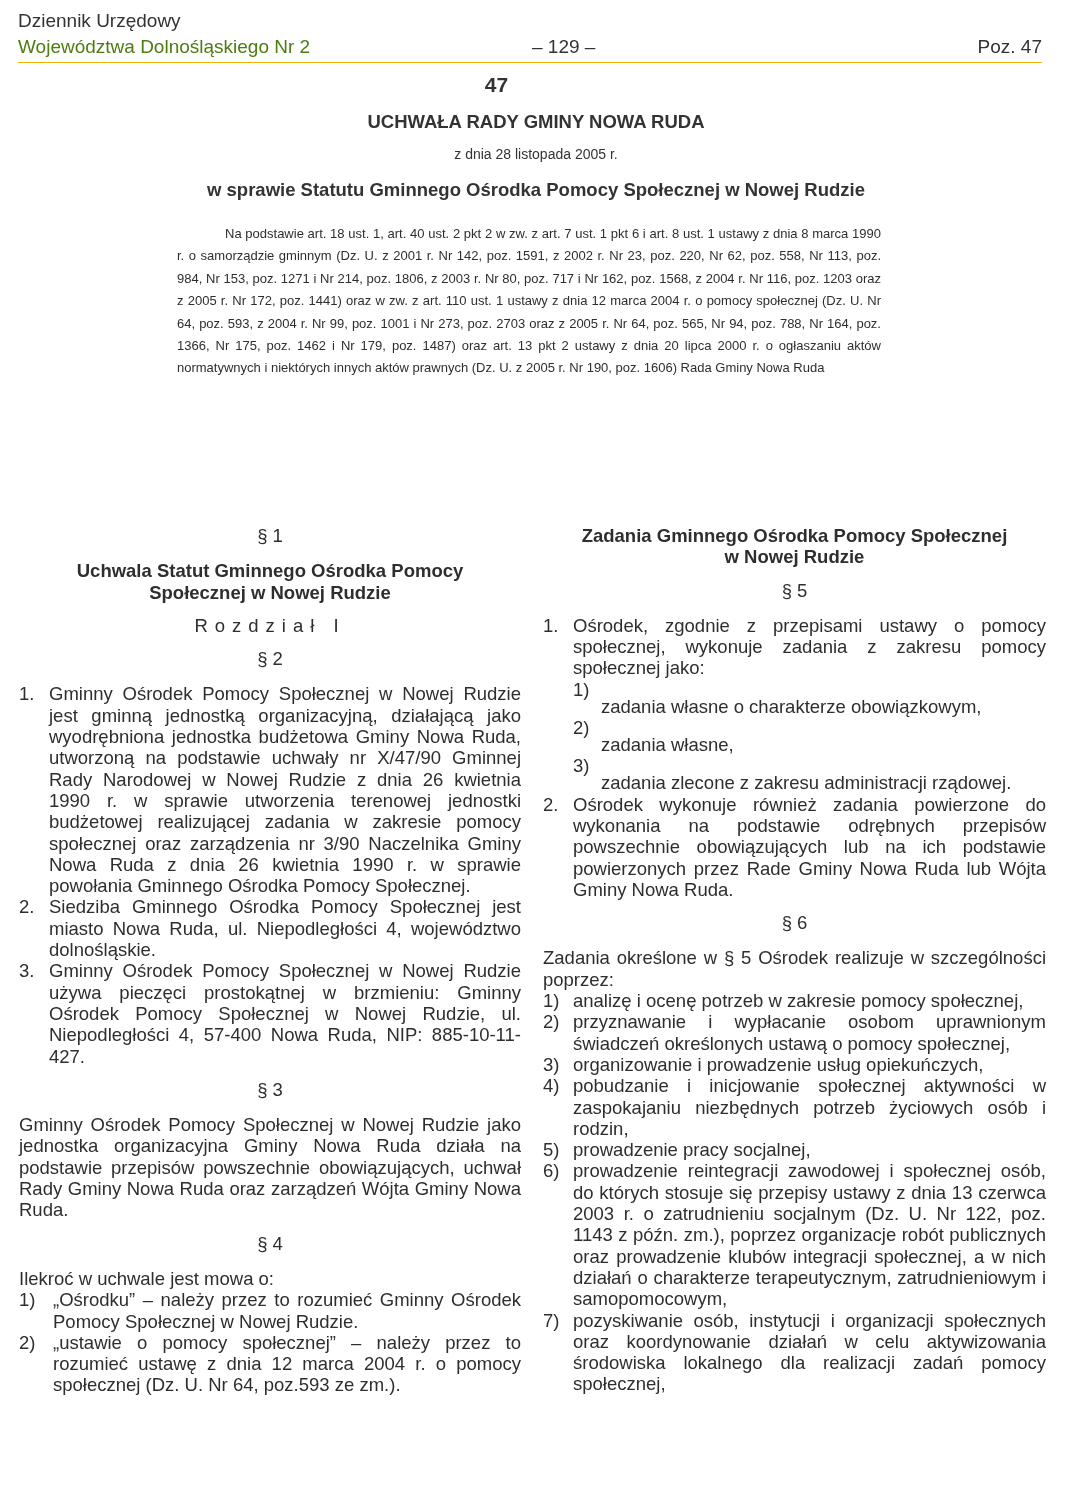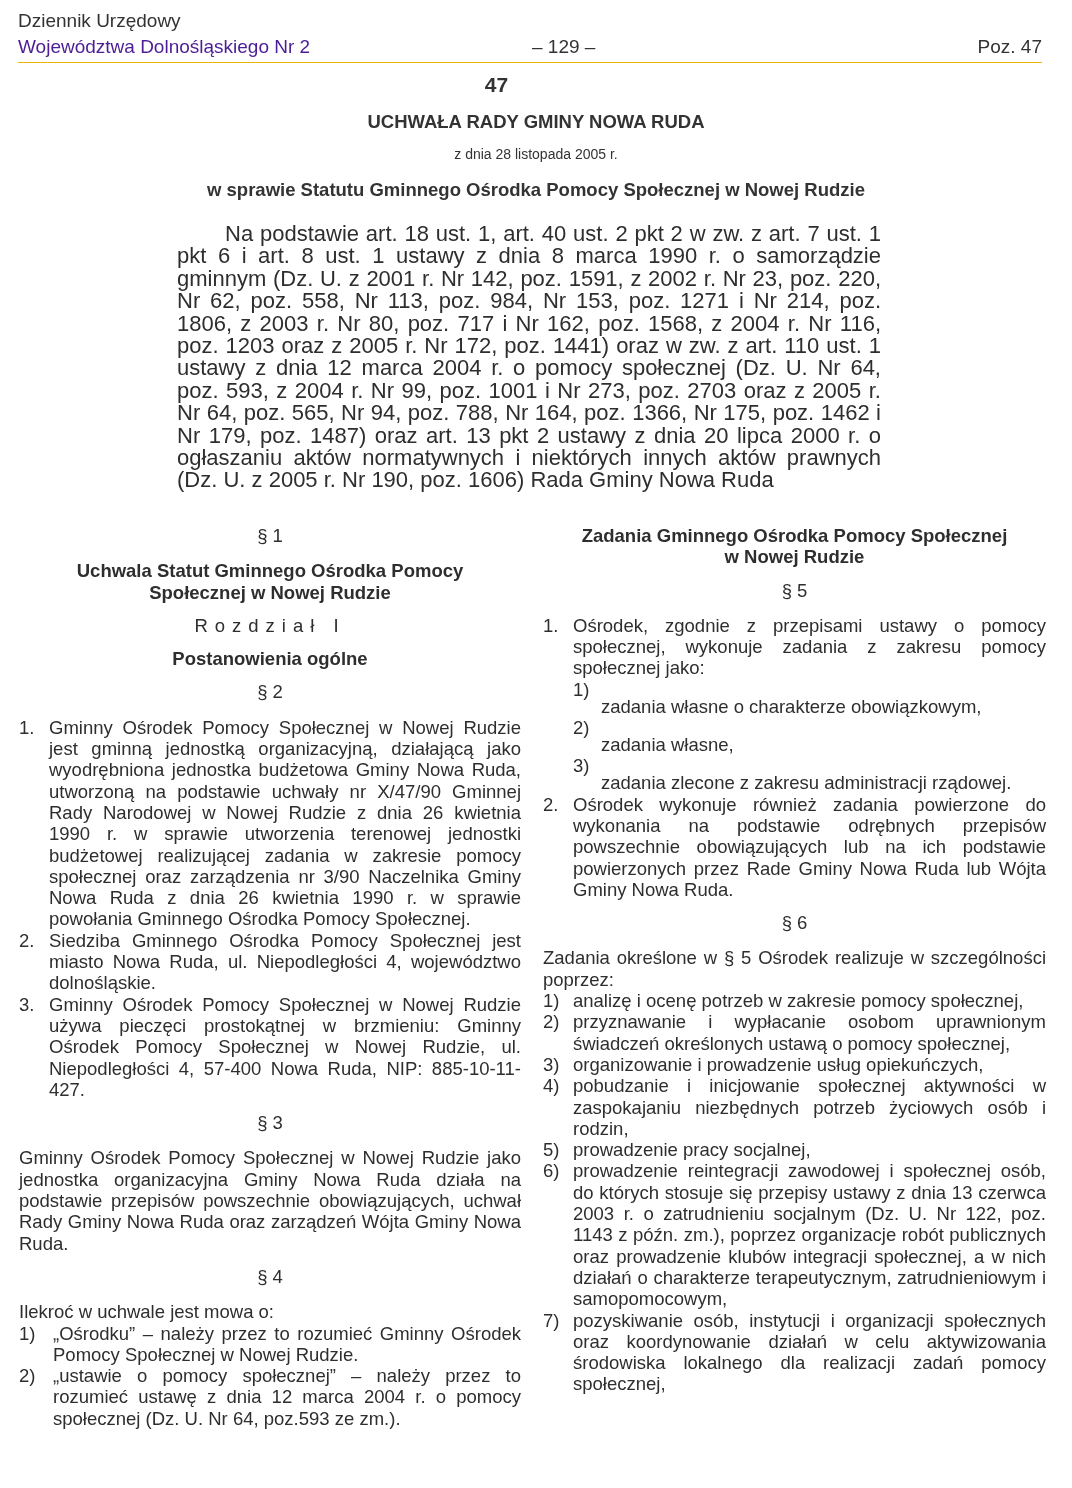--- a/index.html
+++ b/index.html
@@ -5,32 +5,32 @@
   html, body { margin: 0; padding: 0; background: #ffffff; }
   body {
     width: 1072px; height: 1488px; position: relative; overflow: hidden;
     font-family: "Liberation Sans", sans-serif; color: #2a2a2a;
   }
   .header {
     position: absolute; left: 18px; top: 8px; width: 1024px; height: 54px;
     border-bottom: 1px solid #eab308;
   }
   .hdr-line1 { position: absolute; left: 0; top: 2px; font-size: 19px; color: #333; }
-  .hdr-line2 { position: absolute; left: 0; top: 28px; font-size: 19px; color: #4c1d95; }
+  .hdr-line2 { position: absolute; left: 0; top: 28px; font-size: 19px; color: #4d7c0f; }
   .hdr-page { position: absolute; left: 466px; top: 28px; font-size: 19px; color: #333; margin-left: 48px; }
   .hdr-poz { position: absolute; right: 0; top: 28px; font-size: 19px; color: #333; }
 
   .pos-number { position: absolute; left: 0; width: 993px; top: 73px; text-align: center; font-size: 21px; font-weight: bold; color: #333; }
   .title { position: absolute; left: 0; width: 1072px; top: 111px; text-align: center; font-size: 18.5px; font-weight: bold; color: #333; }
   .date { position: absolute; left: 0; width: 1072px; top: 146px; text-align: center; font-size: 14px; color: #333; }
   .subject { position: absolute; left: 0; width: 1072px; top: 179px; text-align: center; font-size: 18.5px; font-weight: bold; color: #333; }
 
   .preamble {
     position: absolute; left: 177px; top: 223px; width: 704px;
-    font-size: 22px; line-height: 22.4px; text-align: justify;
+    font-size: 13px; line-height: 22.4px; text-align: justify;
     text-indent: 48px; color: #2e2e2e;
   }
 
   .col { position: absolute; top: 525px; font-size: 18.5px; line-height: 21.3px; color: #2e2e2e; }
   .col-left { left: 19px; width: 502px; }
   .col-right { left: 543px; width: 503px; }
 
   .par { text-align: center; margin: 0 0 14px 0; }
   .heading { text-align: center; font-weight: bold; margin: 0 0 12px 0; }
   .chapter { text-align: center; letter-spacing: 7px; margin: 0 0 12px 0; }
@@ -57,21 +57,20 @@
 <div class="pos-number">47</div>
 <div class="title">UCHWAŁA RADY GMINY NOWA RUDA</div>
 <div class="date">z dnia 28 listopada 2005 r.</div>
 <div class="subject">w sprawie Statutu Gminnego Ośrodka Pomocy Społecznej w Nowej Rudzie</div>
 <div class="preamble">Na podstawie art. 18 ust. 1, art. 40 ust. 2 pkt 2 w zw. z art. 7 ust. 1 pkt 6 i art. 8 ust. 1 ustawy z dnia 8 marca 1990 r. o samorządzie gminnym (Dz. U. z 2001 r. Nr 142, poz. 1591, z 2002 r. Nr 23, poz. 220, Nr 62, poz. 558, Nr 113, poz. 984, Nr 153, poz. 1271 i Nr 214, poz. 1806, z 2003 r. Nr 80, poz. 717 i Nr 162, poz. 1568, z 2004 r. Nr 116, poz. 1203 oraz z 2005 r. Nr 172, poz. 1441) oraz w zw. z art. 110 ust. 1 ustawy z dnia 12 marca 2004 r. o pomocy społecznej (Dz. U. Nr 64, poz. 593, z 2004 r. Nr 99, poz. 1001 i Nr 273, poz. 2703 oraz z 2005 r. Nr 64, poz. 565, Nr 94, poz. 788, Nr 164, poz. 1366, Nr 175, poz. 1462 i Nr 179, poz. 1487) oraz art. 13 pkt 2 ustawy z dnia 20 lipca 2000 r. o ogłaszaniu aktów normatywnych i niektórych innych aktów prawnych (Dz. U. z 2005 r. Nr 190, poz. 1606) Rada Gminy Nowa Ruda</div>
 
 <div class="col col-left">
   <div class="par">§ 1</div>
   <div class="heading" style="padding:0 10px">Uchwala Statut Gminnego Ośrodka Pomocy Społecznej w Nowej Rudzie</div>
   <div class="chapter">Rozdział I</div>
-  <div class="heading">Postanowienia ogólne</div>
   <div class="par">§ 2</div>
 
   <div class="item">
     <span class="num">1.</span>
     <span class="body">Gminny Ośrodek Pomocy Społecznej w Nowej Rudzie jest gminną jednostką organizacyjną, działającą jako wyodrębniona jednostka budżetowa Gminy Nowa Ruda, utworzoną na podstawie uchwały nr X/47/90 Gminnej Rady Narodowej w Nowej Rudzie z dnia 26 kwietnia 1990 r. w sprawie utworzenia terenowej jednostki budżetowej realizującej zadania w zakresie pomocy społecznej oraz zarządzenia nr 3/90 Naczelnika Gminy Nowa Ruda z dnia 26 kwietnia 1990 r. w sprawie powołania Gminnego Ośrodka Pomocy Społecznej.</span>
   </div>
   <div class="item">
     <span class="num">2.</span>
     <span class="body">Siedziba Gminnego Ośrodka Pomocy Społecznej jest miasto Nowa Ruda, ul. Niepodległości 4, województwo dolnośląskie.</span>
   </div>

